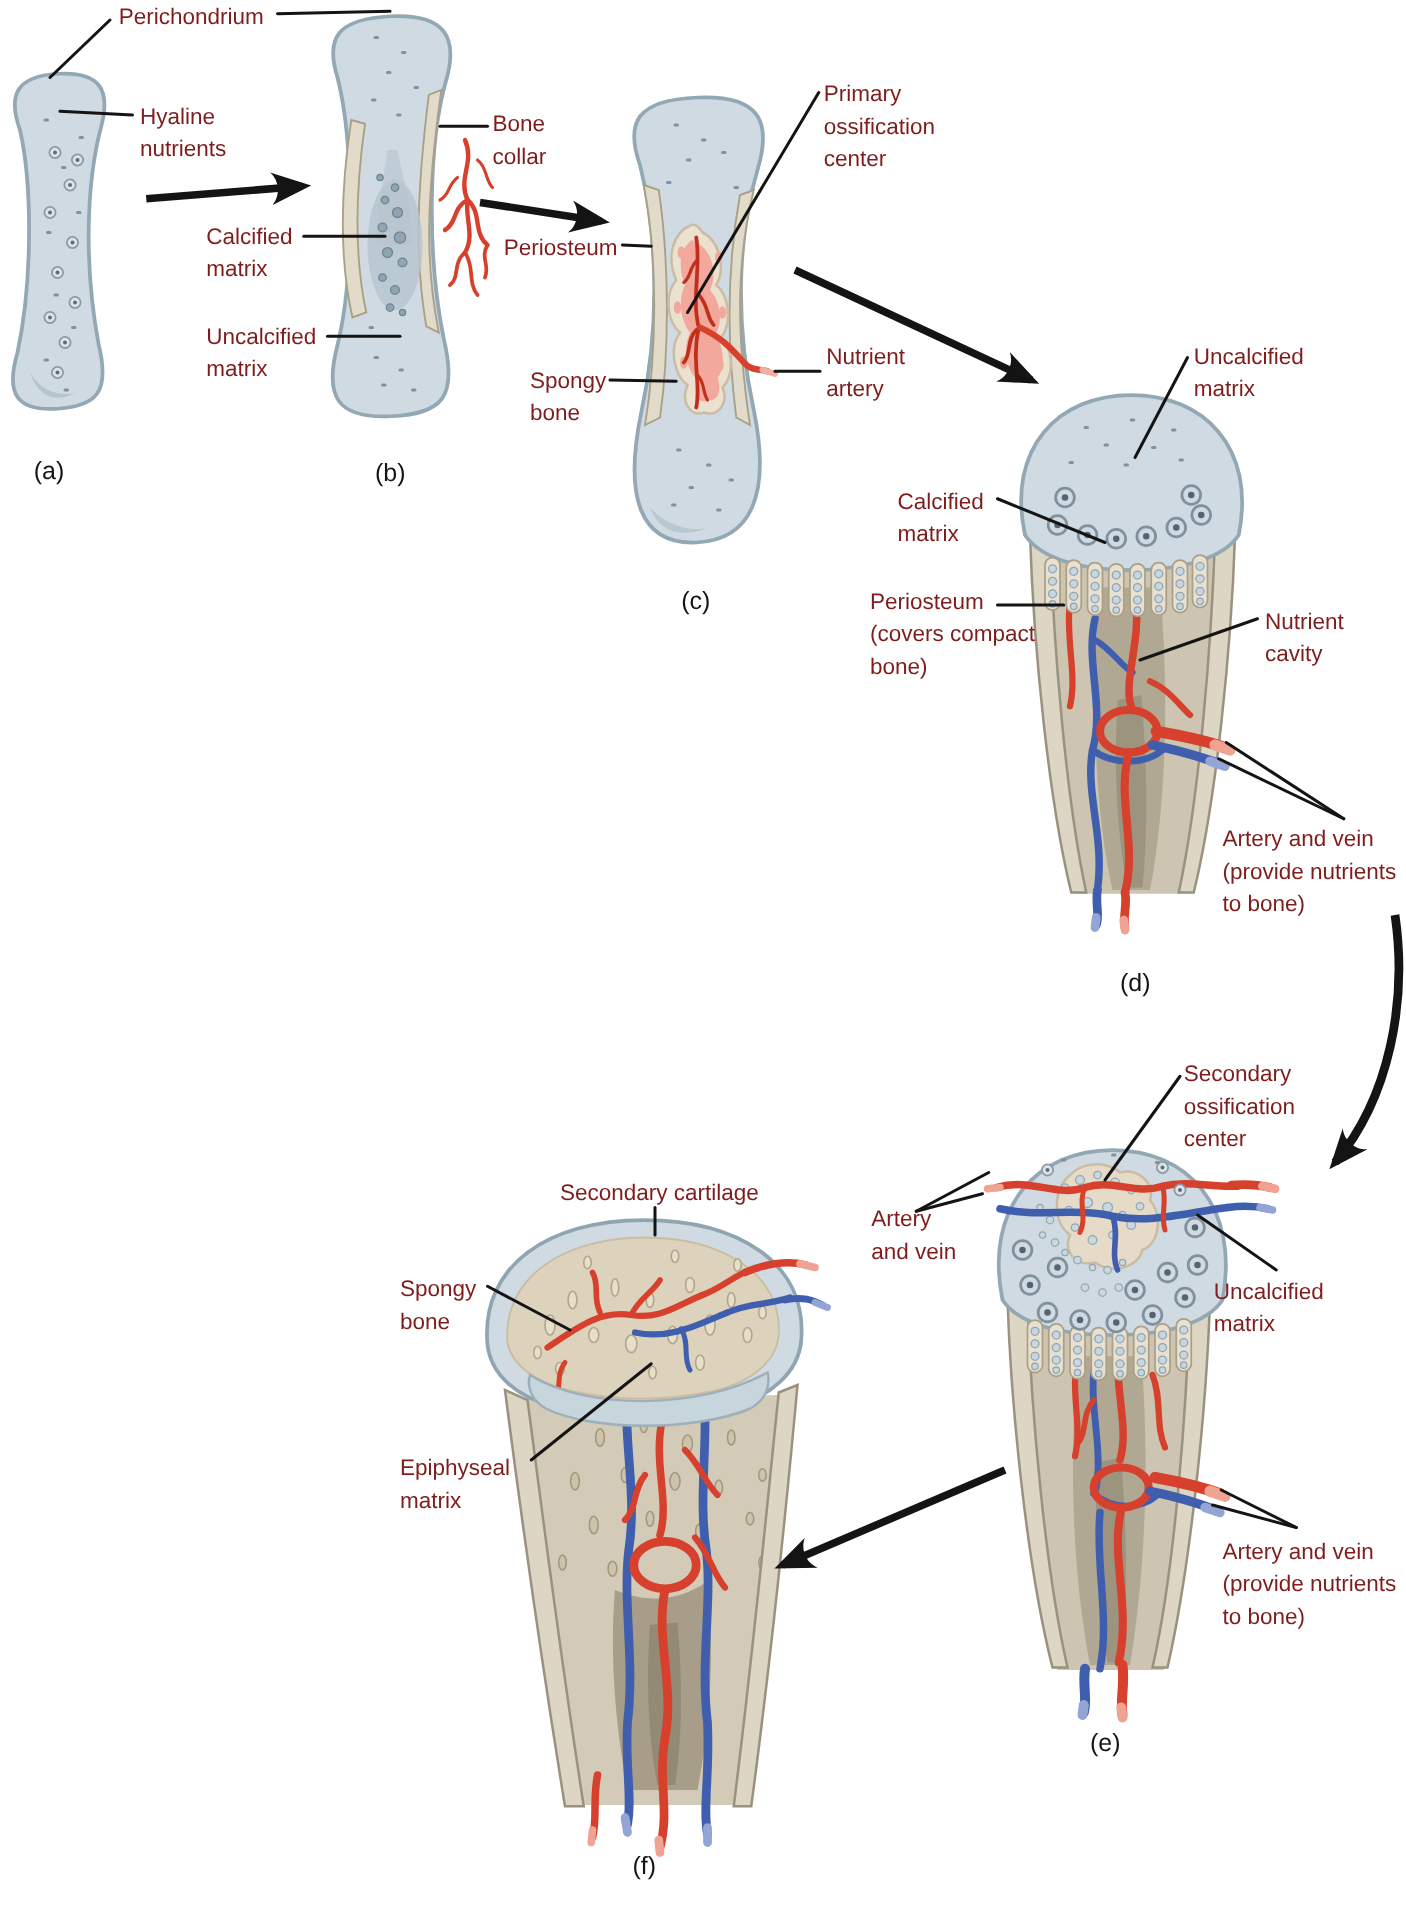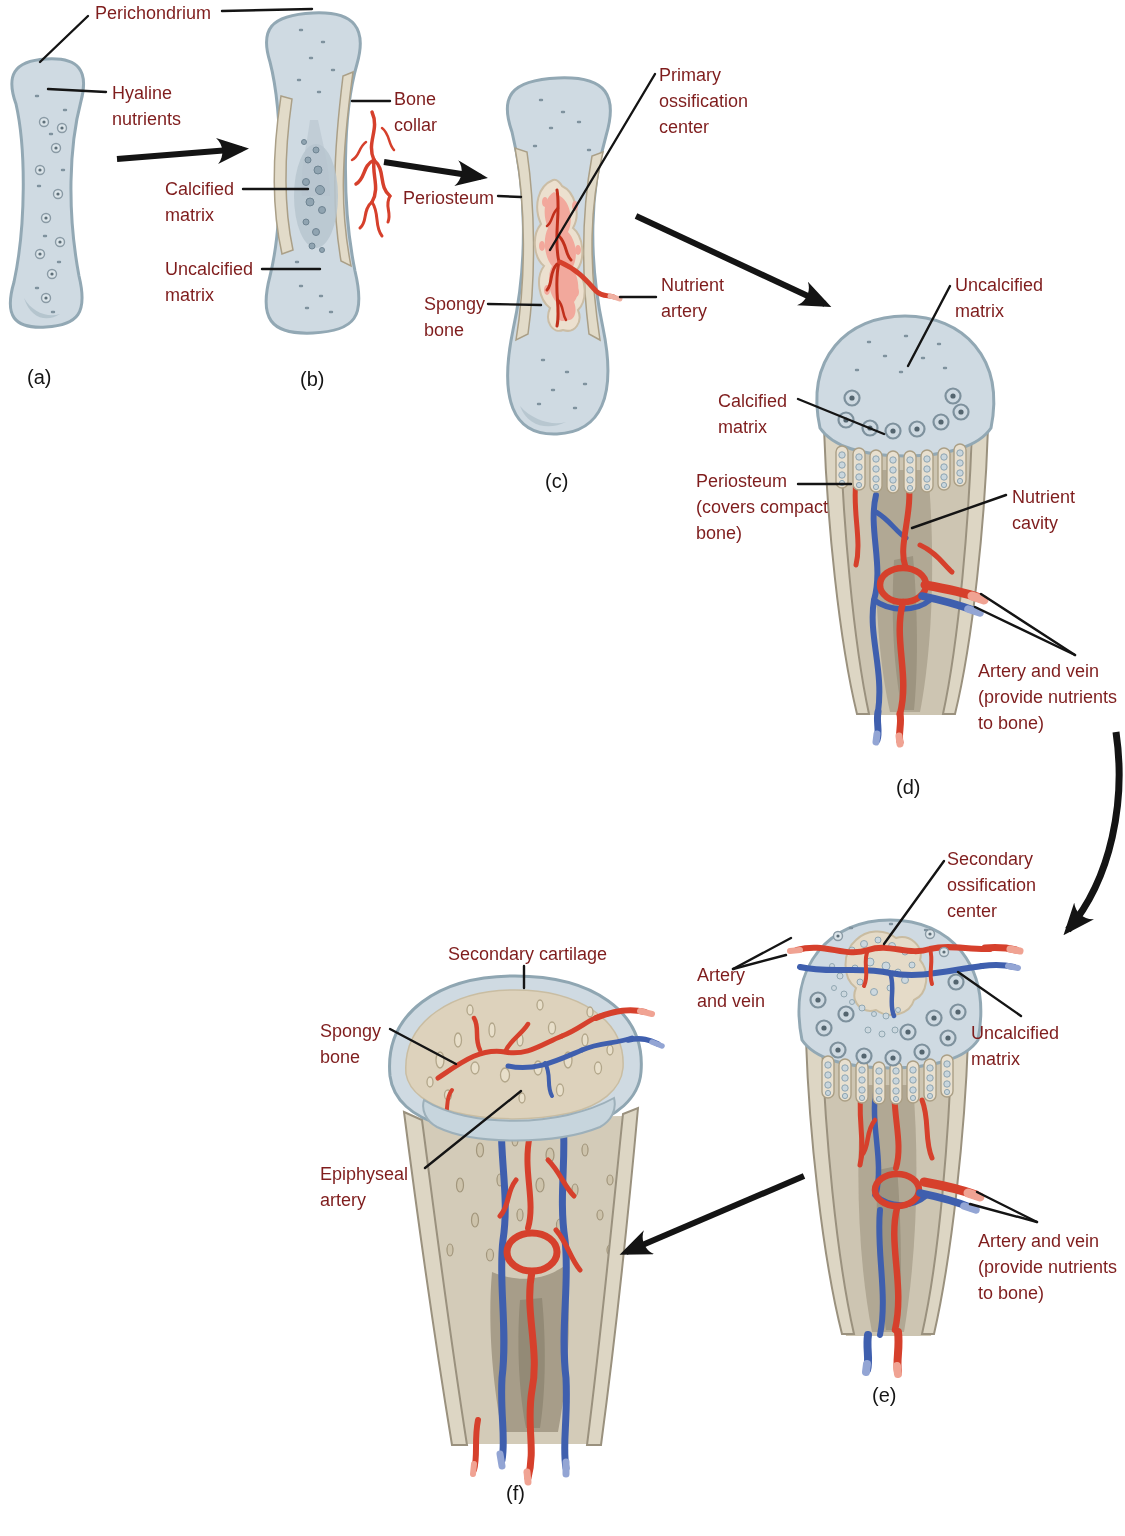--- a/index.html
+++ b/index.html
@@ -421,21 +421,21 @@
 and vein</div>
   <div class="lbl" style="left:971px;top:1020px">Uncalcified
 matrix</div>
   <div class="lbl" style="left:978px;top:1228px">Artery and vein
 (provide nutrients
 to bone)</div>
   <div class="lbl" style="left:448px;top:941px">Secondary cartilage</div>
   <div class="lbl" style="left:320px;top:1018px">Spongy
 bone</div>
   <div class="lbl" style="left:320px;top:1161px">Epiphyseal
-artery</div>
+matrix</div>
 
   <div class="cap" style="left:27px;top:366px">(a)</div>
   <div class="cap" style="left:300px;top:368px">(b)</div>
   <div class="cap" style="left:545px;top:470px">(c)</div>
   <div class="cap" style="left:896px;top:776px">(d)</div>
   <div class="cap" style="left:872px;top:1384px">(e)</div>
   <div class="cap" style="left:506px;top:1482px">(f)</div>
 
 </div>
 

